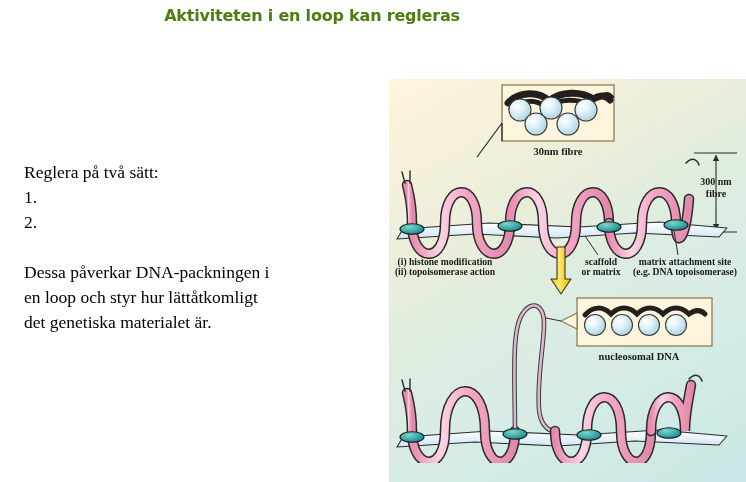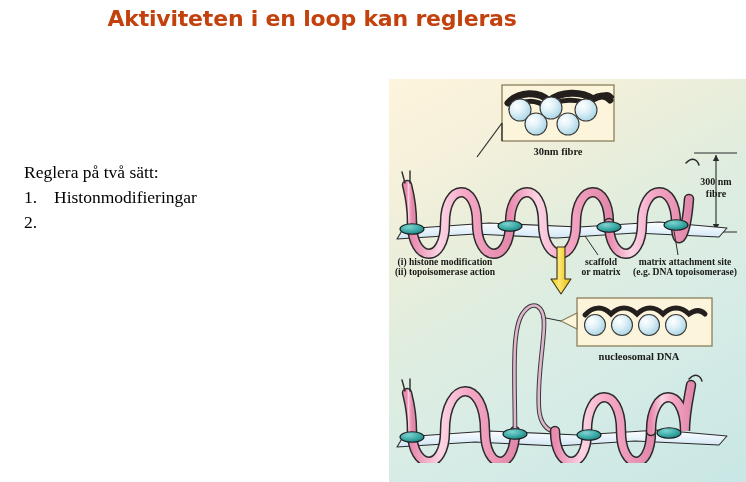--- a/index.html
+++ b/index.html
@@ -16,23 +16,23 @@
   }
 
   
   #slide-title {
     position: absolute;
     left: 0;
     top: 6px;
     width: 624px;
     text-align: center;
     font-family: "DejaVu Sans", sans-serif;
-    font-size: 22px;
+    font-size: 16px;
     font-weight: bold;
-    color: #c2410c;
+    color: #4d7c0f;
     letter-spacing: -0.2px;
   }
 
   
   #body-text {
     position: absolute;
     left: 24px;
     top: 160px;
     width: 320px;
     color: #000000;
@@ -92,27 +92,31 @@
 
 <div id="slide-title">Aktiviteten i en loop kan regleras</div>
 
 <div id="body-text">
 
   <div class="lead">Reglera på två sätt:</div>
 
   <ol>
     <li>
       <span class="num">1.</span>
-      <span>Histonmodifieringar</span>
     </li>
     <li>
       <span class="num">2.</span>
     </li>
   </ol>
 
+  <div class="para">
+    <span class="pline">Dessa påverkar DNA-packningen i</span>
+    <span class="pline">en loop och styr hur lättåtkomligt</span>
+    <span class="pline">det genetiska materialet är.</span>
+  </div>
 </div>
 
 <div id="figure-panel">
   <svg width="357" height="384" viewBox="0 0 357 384" xmlns="http://www.w3.org/2000/svg">
     <defs>
 
       <linearGradient id="pinkTube" x1="0" y1="0" x2="1" y2="0">
         <stop offset="0%" stop-color="#e98aae"></stop>
         <stop offset="28%" stop-color="#fbd4e4"></stop>
         <stop offset="55%" stop-color="#f6a7c6"></stop>

